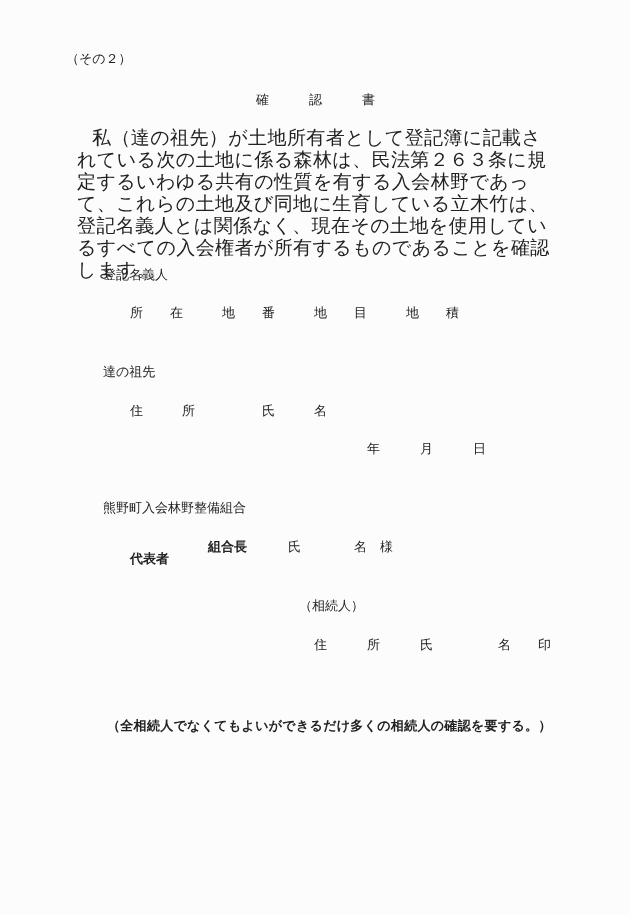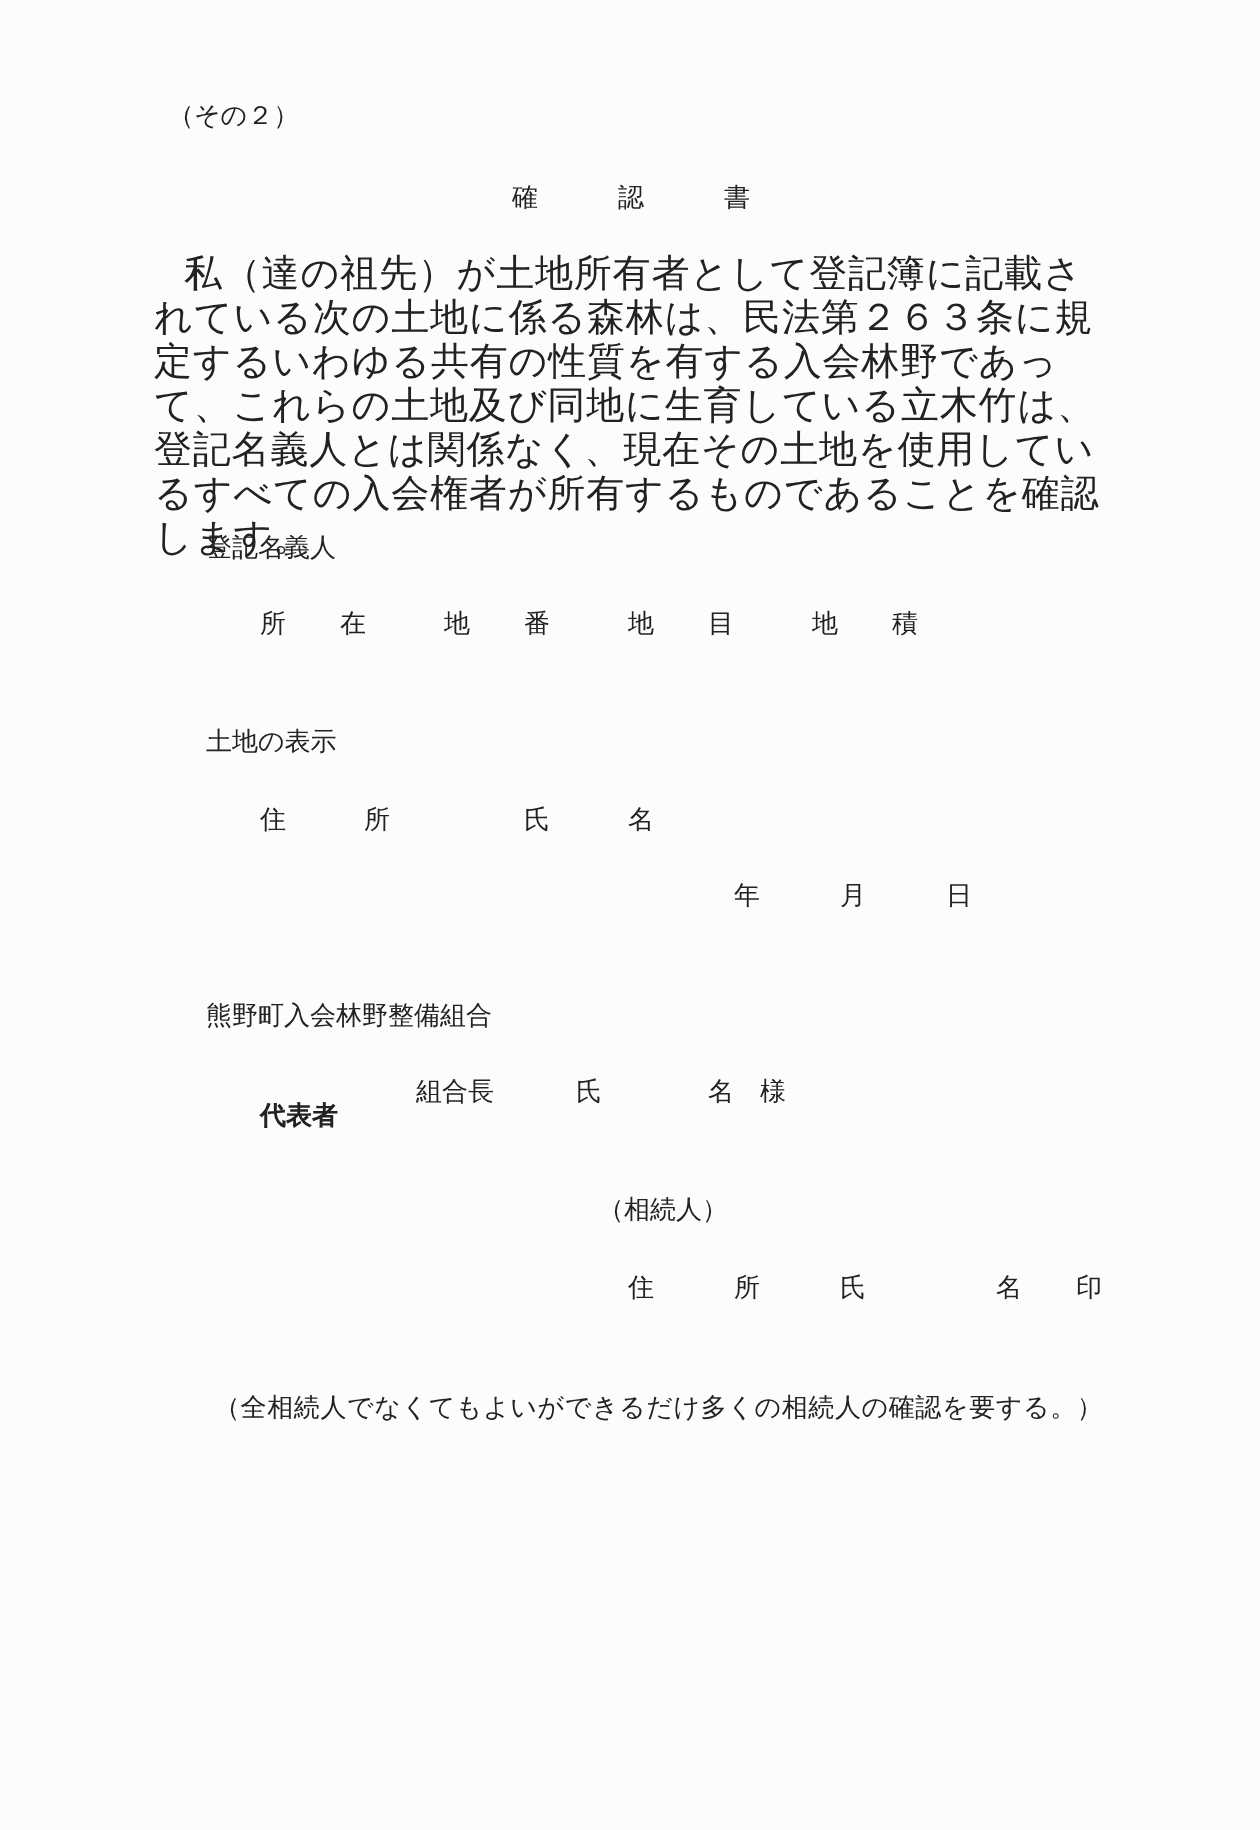--- a/index.html
+++ b/index.html
@@ -16,21 +16,21 @@
     position: absolute; left: 77px; top: 126px; width: 480px;
     font-size: 19px; line-height: 22px; letter-spacing: 0.4px;
     text-indent: 15px; white-space: normal; word-break: break-all;
   }
 </style>
 </head>
 <body>
 
 <div>
 
-  <div class="abs" style="left:66px; top:51px;margin-left:18px;">（その２）</div>
+  <div class="abs" style="left:66px; top:51px;">（その２）</div>
 
   <div>
     <span class="abs" style="left:256px; top:92px;">確</span>
     <span class="abs" style="left:309px; top:92px;">認</span>
     <span class="abs" style="left:362px; top:92px;">書</span>
   </div>
 
   <div class="para">私（達の祖先）が土地所有者として登記簿に記載されている次の土地に係る森林は、民法第２６３条に規定するいわゆる共有の性質を有する入会林野であって、これらの土地及び同地に生育している立木竹は、登記名義人とは関係なく、現在その土地を使用しているすべての入会権者が所有するものであることを確認します。</div>
 
   <div class="abs" style="left:103px; top:267px;">登記名義人</div>
@@ -38,46 +38,46 @@
     <span class="abs" style="left:130px; top:305px;">所</span>
     <span class="abs" style="left:170px; top:305px;">在</span>
     <span class="abs" style="left:222px; top:305px;">地</span>
     <span class="abs" style="left:262px; top:305px;">番</span>
     <span class="abs" style="left:314px; top:305px;">地</span>
     <span class="abs" style="left:354px; top:305px;">目</span>
     <span class="abs" style="left:406px; top:305px;">地</span>
     <span class="abs" style="left:446px; top:305px;">積</span>
   </div>
 
-  <div class="abs" style="left:103px; top:364px;">土地の表示</div>
+  <div class="abs" style="left:103px; top:364px;">達の祖先</div>
   <div>
     <span class="abs" style="left:130px; top:403px;">住</span>
     <span class="abs" style="left:182px; top:403px;">所</span>
     <span class="abs" style="left:262px; top:403px;">氏</span>
     <span class="abs" style="left:314px; top:403px;">名</span>
   </div>
   <div>
     <span class="abs" style="left:367px; top:441px;">年</span>
     <span class="abs" style="left:420px; top:441px;">月</span>
     <span class="abs" style="left:473px; top:441px;">日</span>
   </div>
 
   <div class="abs" style="left:103px; top:500px;font-family:Liberation Serif, serif;">熊野町入会林野整備組合</div>
   <div>
     <span class="abs" style="left:130px; top:551px;font-weight:bold;">代表者</span>
-    <span class="abs" style="left:208px; top:539px;">組合長</span>
+    <span class="abs" style="left:208px; top:539px;font-weight:bold;">組合長</span>
     <span class="abs" style="left:288px; top:539px;">氏</span>
     <span class="abs" style="left:354px; top:539px;">名</span>
     <span class="abs" style="left:380px; top:539px;">様</span>
   </div>
 
   <div class="abs" style="left:299px; top:598px;text-align:center;">（相続人）</div>
   <div>
     <span class="abs" style="left:314px; top:637px;">住</span>
     <span class="abs" style="left:367px; top:637px;">所</span>
     <span class="abs" style="left:420px; top:637px;">氏</span>
     <span class="abs" style="left:498px; top:637px;">名</span>
     <span class="abs" style="left:538px; top:637px;">印</span>
   </div>
 
-  <div class="abs" style="left:107px; top:697px; letter-spacing:0.3px;">（全相続人でなくてもよいができるだけ多くの相続人の確認を要する。）</div>
+  <div class="abs" style="left:107px; top:718px; letter-spacing:0.3px;font-weight:bold;">（全相続人でなくてもよいができるだけ多くの相続人の確認を要する。）</div>
 
 </div>
 
 </body></html>

